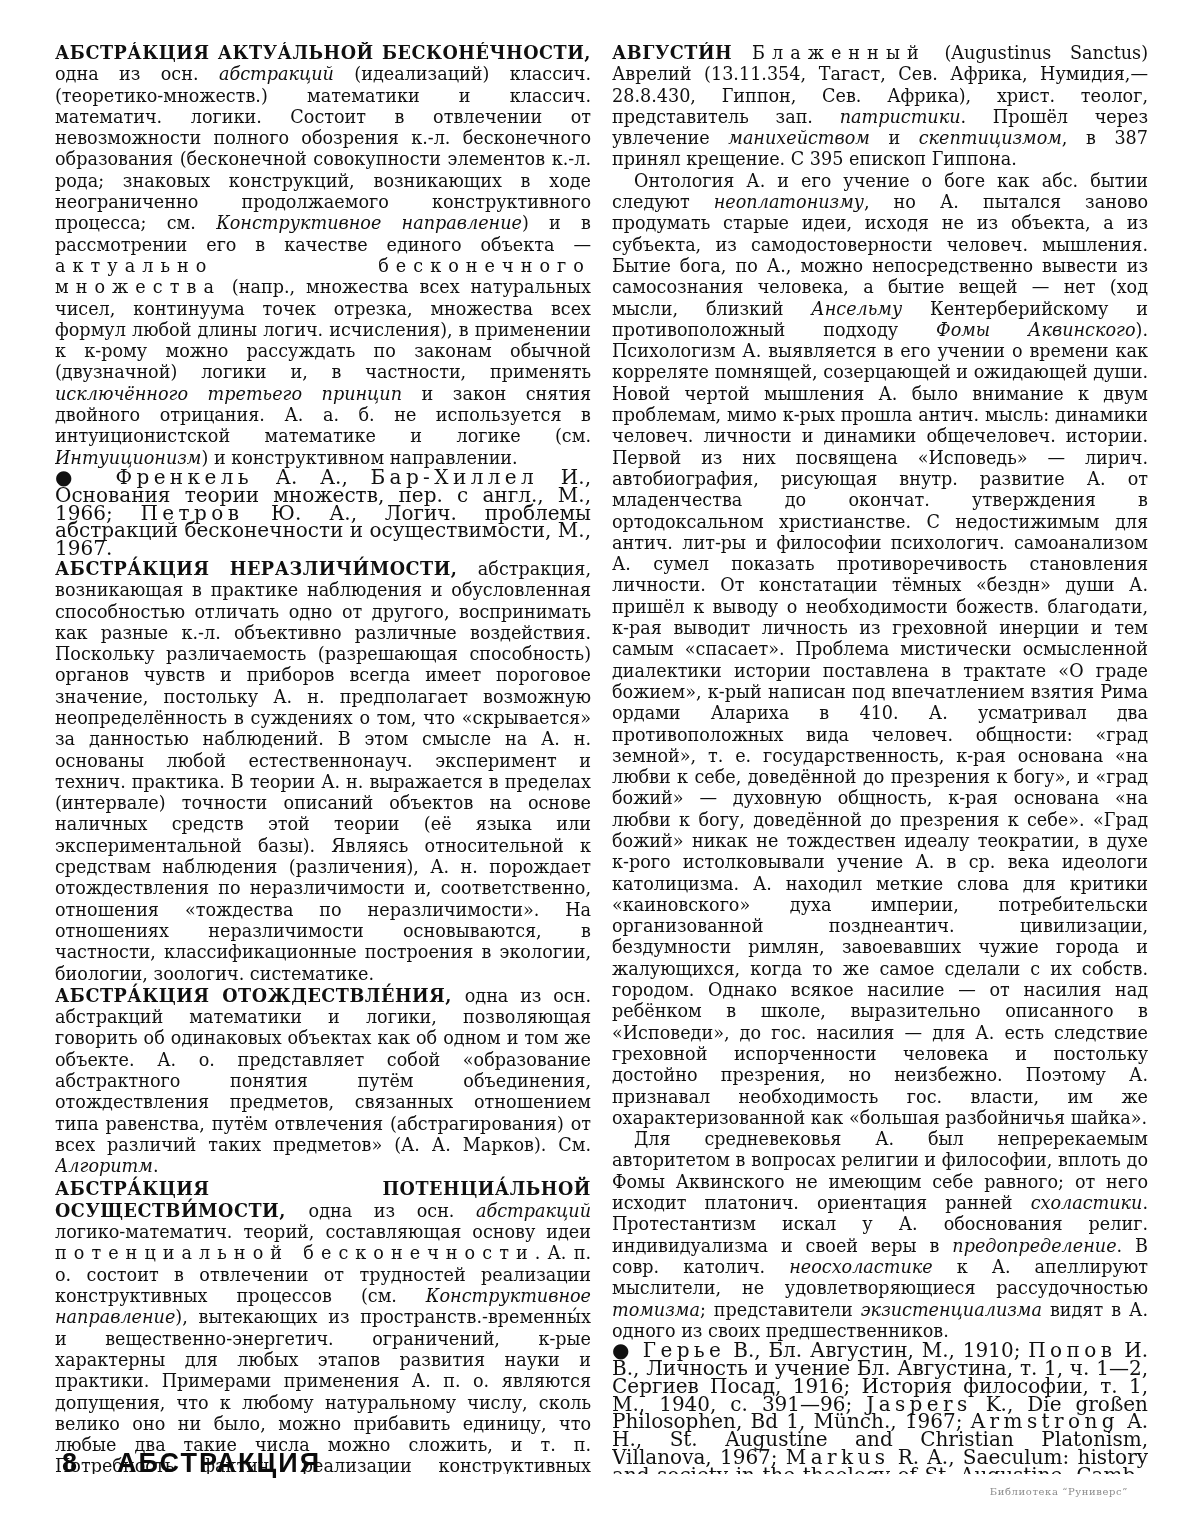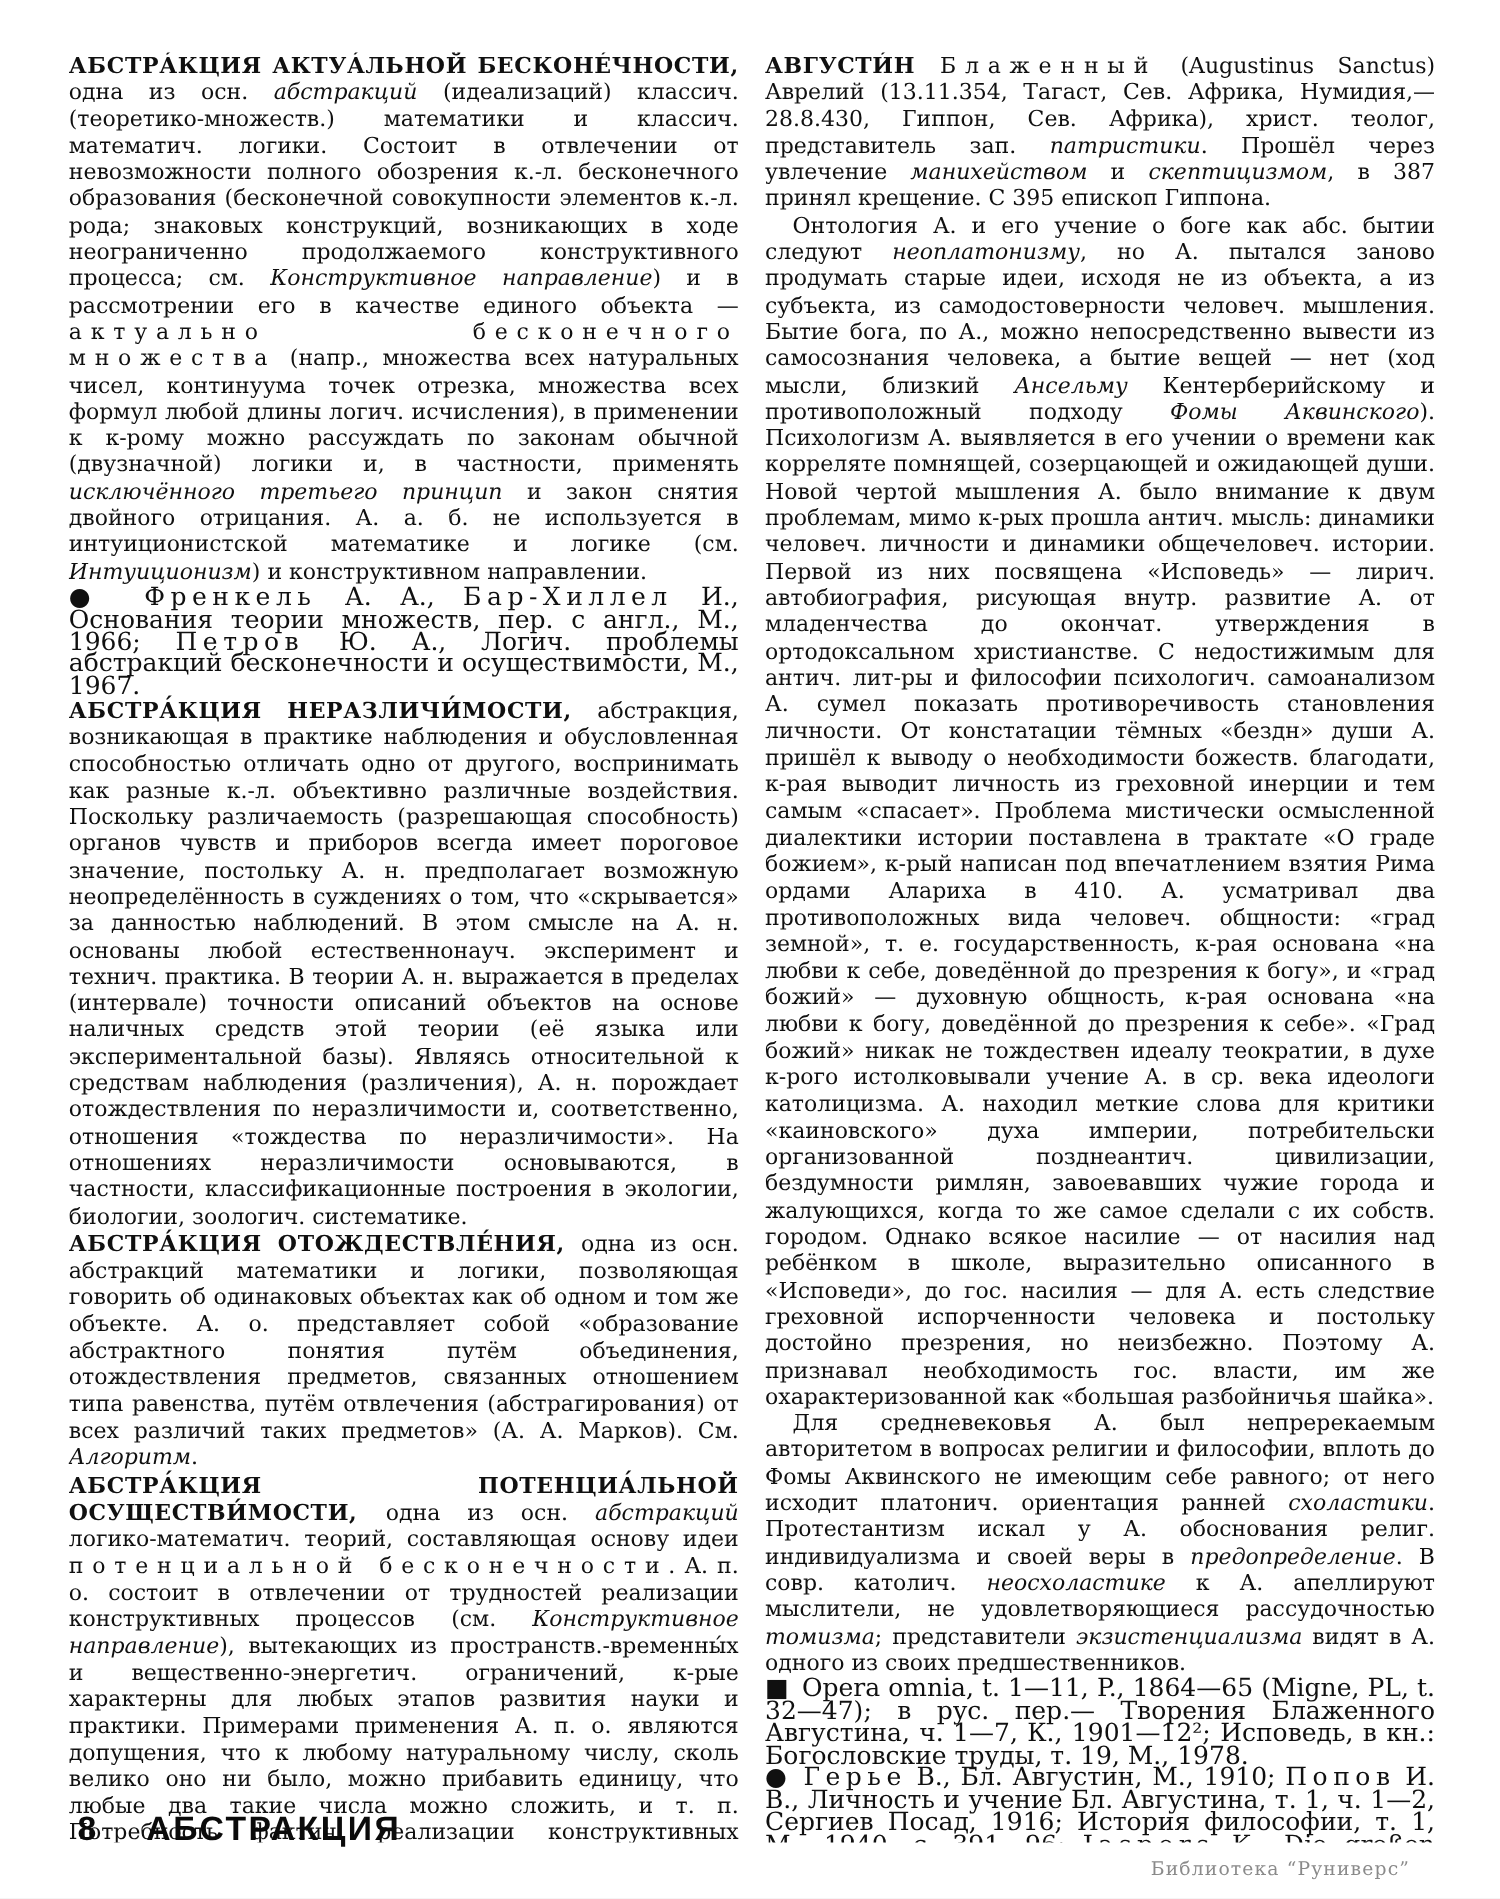--- a/index.html
+++ b/index.html
@@ -32,41 +32,40 @@
   .footer{
     position:absolute;left:62px;top:1448px;
     font-family:Liberation Sans, sans-serif;
     font-weight:bold;font-size:27px;letter-spacing:2px;
     color:#0b0b0b;
   }
   .footer .num{margin-right:38px;}
   .watermark{
     position:absolute;right:72px;top:1486px;
     font-family:"DejaVu Serif", serif;
-    font-size:15px;color:#8a8a8a;letter-spacing:0.06em;
+    font-size:10px;color:#8a8a8a;letter-spacing:0.06em;
   }
 </style>
 </head>
 <body>
 
 <div class="page">
 
   <div class="columns">
     <div class="col">
         <p class="block entry"><span class="seg-b">АБСТРА́КЦИЯ АКТУА́ЛЬНОЙ БЕСКОНЕ́ЧНОСТИ, </span><span class="seg-n">одна из осн. </span><span class="seg-i">абстракций</span><span class="seg-n"> (идеализаций) классич. (теоретико-множеств.) математики и классич. математич. логики. Состоит в отвлечении от невозможности полного обозрения к.-л. бесконечного образования (бесконечной совокупности элементов к.-л. рода; знаковых конструкций, возникающих в ходе неограниченно продолжаемого конструктивного процесса; см. </span><span class="seg-i">Конструктивное направление</span><span class="seg-n">) и в рассмотрении его в качестве единого объекта — </span><span class="seg-w">актуально бесконечного множества</span><span class="seg-n"> (напр., множества всех натуральных чисел, континуума точек отрезка, множества всех формул любой длины логич. исчисления), в применении к к-рому можно рассуждать по законам обычной (двузначной) логики и, в частности, применять </span><span class="seg-i">исключённого третьего принцип</span><span class="seg-n"> и закон снятия двойного отрицания. А. а. б. не используется в интуиционистской математике и логике (см. </span><span class="seg-i">Интуиционизм</span><span class="seg-n">) и конструктивном направлении.</span></p>
         <p class="block biblio"><span class="seg-m">● </span><span class="seg-a">Френкель</span><span class="seg-n"> А. А., </span><span class="seg-a">Бар-Хиллел</span><span class="seg-n"> И., Основания теории множеств, пер. с англ., М., 1966; </span><span class="seg-a">Петров</span><span class="seg-n"> Ю. А., Логич. проблемы абстракций бесконечности и осуществимости, М., 1967.</span></p>
         <p class="block entry"><span class="seg-b">АБСТРА́КЦИЯ НЕРАЗЛИЧИ́МОСТИ, </span><span class="seg-n">абстракция, возникающая в практике наблюдения и обусловленная способностью отличать одно от другого, воспринимать как разные к.-л. объективно различные воздействия. Поскольку различаемость (разрешающая способность) органов чувств и приборов всегда имеет пороговое значение, постольку А. н. предполагает возможную неопределённость в суждениях о том, что «скрывается» за данностью наблюдений. В этом смысле на А. н. основаны любой естественнонауч. эксперимент и технич. практика. В теории А. н. выражается в пределах (интервале) точности описаний объектов на основе наличных средств этой теории (её языка или экспериментальной базы). Являясь относительной к средствам наблюдения (различения), А. н. порождает отождествления по неразличимости и, соответственно, отношения «тождества по неразличимости». На отношениях неразличимости основываются, в частности, классификационные построения в экологии, биологии, зоологич. систематике.</span></p>
         <p class="block entry"><span class="seg-b">АБСТРА́КЦИЯ ОТОЖДЕСТВЛЕ́НИЯ, </span><span class="seg-n">одна из осн. абстракций математики и логики, позволяющая говорить об одинаковых объектах как об одном и том же объекте. А. о. представляет собой «образование абстрактного понятия путём объединения, отождествления предметов, связанных отношением типа равенства, путём отвлечения (абстрагирования) от всех различий таких предметов» (А. А. Марков). См. </span><span class="seg-i">Алгоритм</span><span class="seg-n">.</span></p>
         <p class="block entry"><span class="seg-b">АБСТРА́КЦИЯ ПОТЕНЦИА́ЛЬНОЙ ОСУЩЕСТВИ́МОСТИ, </span><span class="seg-n">одна из осн. </span><span class="seg-i">абстракций</span><span class="seg-n"> логико-математич. теорий, составляющая основу идеи </span><span class="seg-w">потенциальной бесконечности</span><span class="seg-n">. А. п. о. состоит в отвлечении от трудностей реализации конструктивных процессов (см. </span><span class="seg-i">Конструктивное направление</span><span class="seg-n">), вытекающих из пространств.-временны́х и вещественно-энергетич. ограничений, к-рые характерны для любых этапов развития науки и практики. Примерами применения А. п. о. являются допущения, что к любому натуральному числу, сколь велико оно ни было, можно прибавить единицу, что любые два такие числа можно сложить, и т. п. Потребность фактич. реализации конструктивных процессов в вычислит. математике и кибернетике приводит к необходимости «ослабления» этой абстракции либо к отказу от неё в нек-рых рассмотрениях (напр., в теории конечных автоматов — абстрактных систем дискретной переработки информации, обладающих конечным числом состояний).</span></p>
       </div>
     <div class="col">
         <p class="block entry"><span class="seg-b">АВГУСТИ́Н </span><span class="seg-w">Блаженный</span><span class="seg-n"> (Augustinus Sanctus) Аврелий (13.11.354, Тагаст, Сев. Африка, Нумидия,— 28.8.430, Гиппон, Сев. Африка), христ. теолог, представитель зап. </span><span class="seg-i">патристики</span><span class="seg-n">. Прошёл через увлечение </span><span class="seg-i">манихейством</span><span class="seg-n"> и </span><span class="seg-i">скептицизмом</span><span class="seg-n">, в 387 принял крещение. С 395 епископ Гиппона.</span></p>
         <p class="block para"><span class="seg-n">Онтология А. и его учение о боге как абс. бытии следуют </span><span class="seg-i">неоплатонизму</span><span class="seg-n">, но А. пытался заново продумать старые идеи, исходя не из объекта, а из субъекта, из самодостоверности человеч. мышления. Бытие бога, по А., можно непосредственно вывести из самосознания человека, а бытие вещей — нет (ход мысли, близкий </span><span class="seg-i">Ансельму</span><span class="seg-n"> Кентерберийскому и противоположный подходу </span><span class="seg-i">Фомы Аквинского</span><span class="seg-n">). Психологизм А. выявляется в его учении о времени как корреляте помнящей, созерцающей и ожидающей души. Новой чертой мышления А. было внимание к двум проблемам, мимо к-рых прошла антич. мысль: динамики человеч. личности и динамики общечеловеч. истории. Первой из них посвящена «Исповедь» — лирич. автобиография, рисующая внутр. развитие А. от младенчества до окончат. утверждения в ортодоксальном христианстве. С недостижимым для антич. лит-ры и философии психологич. самоанализом А. сумел показать противоречивость становления личности. От констатации тёмных «бездн» души А. пришёл к выводу о необходимости божеств. благодати, к-рая выводит личность из греховной инерции и тем самым «спасает». Проблема мистически осмысленной диалектики истории поставлена в трактате «О граде божием», к-рый написан под впечатлением взятия Рима ордами Алариха в 410. А. усматривал два противоположных вида человеч. общности: «град земной», т. е. государственность, к-рая основана «на любви к себе, доведённой до презрения к богу», и «град божий» — духовную общность, к-рая основана «на любви к богу, доведённой до презрения к себе». «Град божий» никак не тождествен идеалу теократии, в духе к-рого истолковывали учение А. в ср. века идеологи католицизма. А. находил меткие слова для критики «каиновского» духа империи, потребительски организованной позднеантич. цивилизации, бездумности римлян, завоевавших чужие города и жалующихся, когда то же самое сделали с их собств. городом. Однако всякое насилие — от насилия над ребёнком в школе, выразительно описанного в «Исповеди», до гос. насилия — для А. есть следствие греховной испорченности человека и постольку достойно презрения, но неизбежно. Поэтому А. признавал необходимость гос. власти, им же охарактеризованной как «большая разбойничья шайка».</span></p>
         <p class="block para"><span class="seg-n">Для средневековья А. был непререкаемым авторитетом в вопросах религии и философии, вплоть до Фомы Аквинского не имеющим себе равного; от него исходит платонич. ориентация ранней </span><span class="seg-i">схоластики</span><span class="seg-n">. Протестантизм искал у А. обоснования религ. индивидуализма и своей веры в </span><span class="seg-i">предопределение</span><span class="seg-n">. В совр. католич. </span><span class="seg-i">неосхоластике</span><span class="seg-n"> к А. апеллируют мыслители, не удовлетворяющиеся рассудочностью </span><span class="seg-i">томизма</span><span class="seg-n">; представители </span><span class="seg-i">экзистенциализма</span><span class="seg-n"> видят в А. одного из своих предшественников.</span></p>
-        <p class="block biblio"><span class="seg-m">■ </span><span class="seg-n">Opera omnia, t. 1—11, P., 1864—65 (Migne, PL, t. 32—47); в рус. пер.— Творения Блаженного Августина, ч. 1—7, К., 1901—12²; Исповедь, в кн.: Богословские труды, т. 19, М., 1978.</span></p>
         <p class="block biblio"><span class="seg-m">● </span><span class="seg-a">Герье</span><span class="seg-n"> В., Бл. Августин, М., 1910; </span><span class="seg-a">Попов</span><span class="seg-n"> И. В., Личность и учение Бл. Августина, т. 1, ч. 1—2, Сергиев Посад, 1916; История философии, т. 1, М., 1940, с. 391—96; </span><span class="seg-a">Jaspers</span><span class="seg-n"> K., Die großen Philosophen, Bd 1, Münch., 1967; </span><span class="seg-a">Armstrong</span><span class="seg-n"> A. H., St. Augustine and Christian Platonism, Villanova, 1967; </span><span class="seg-a">Markus</span><span class="seg-n"> R. A., Saeculum: history and society in the theology of St. Augustine, Camb., 1970.</span></p>
       </div>
   </div>
 
   <div class="footer">
     <span class="num">8</span><span>АБСТРАКЦИЯ</span>
   </div>
 
   <div class="watermark">Библиотека “Руниверс”</div>
 

